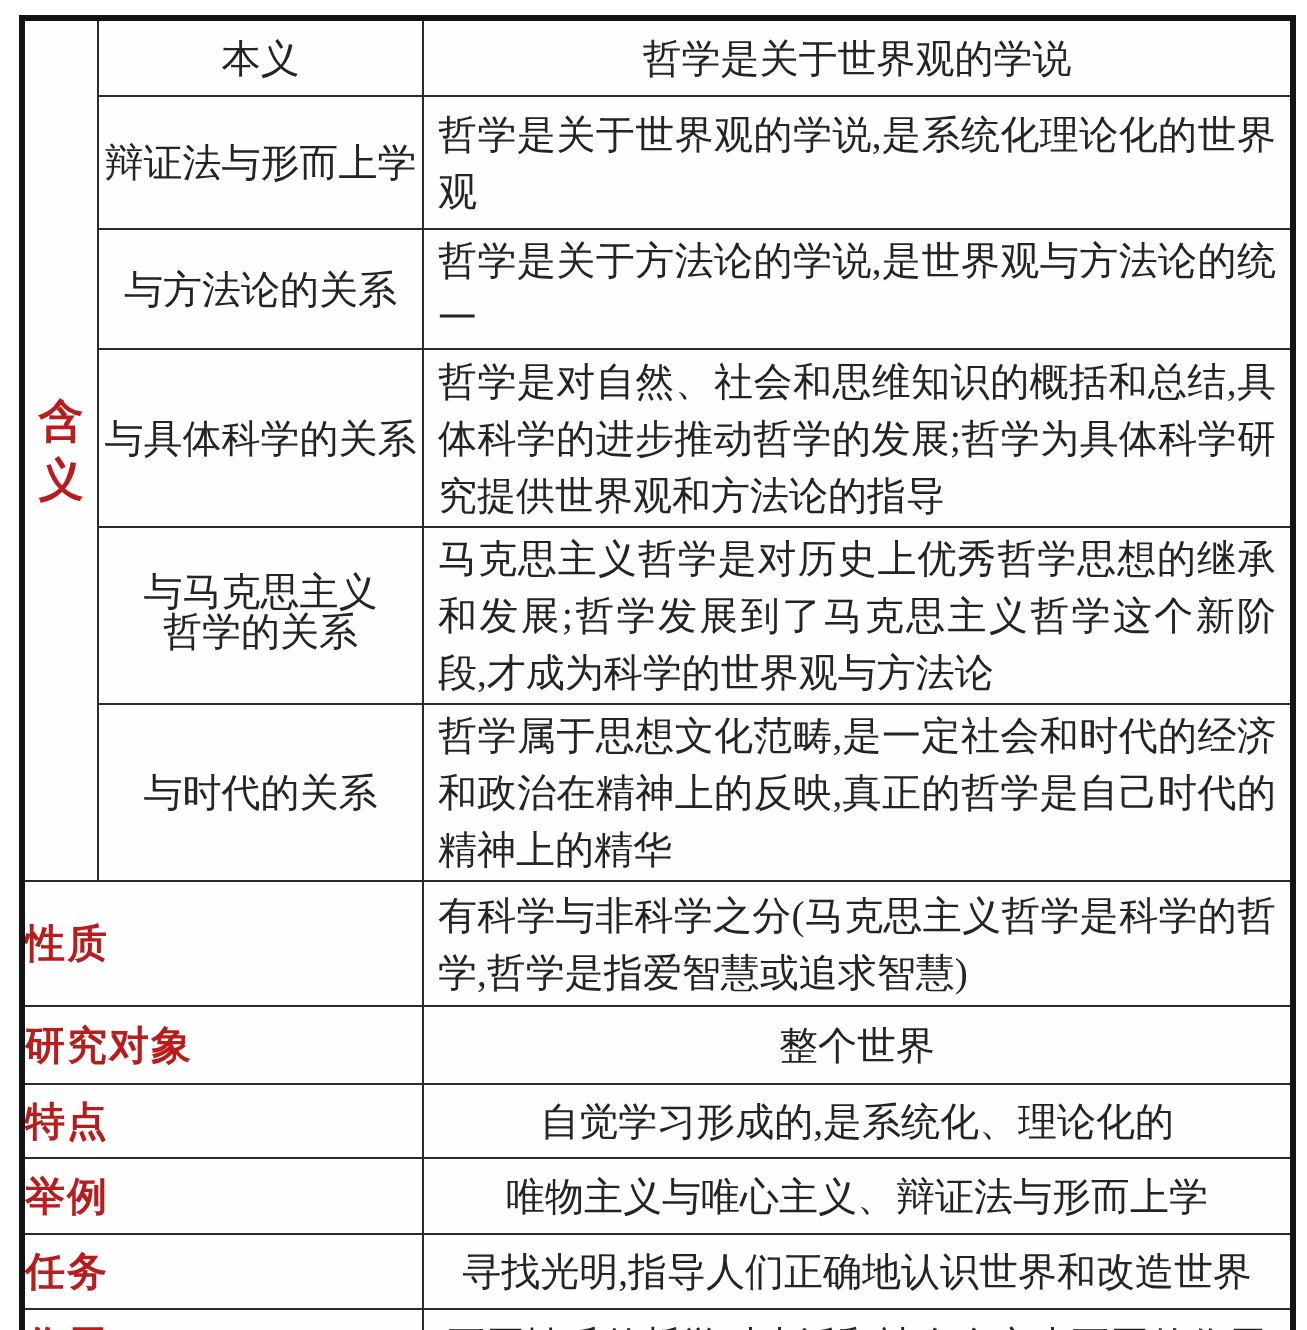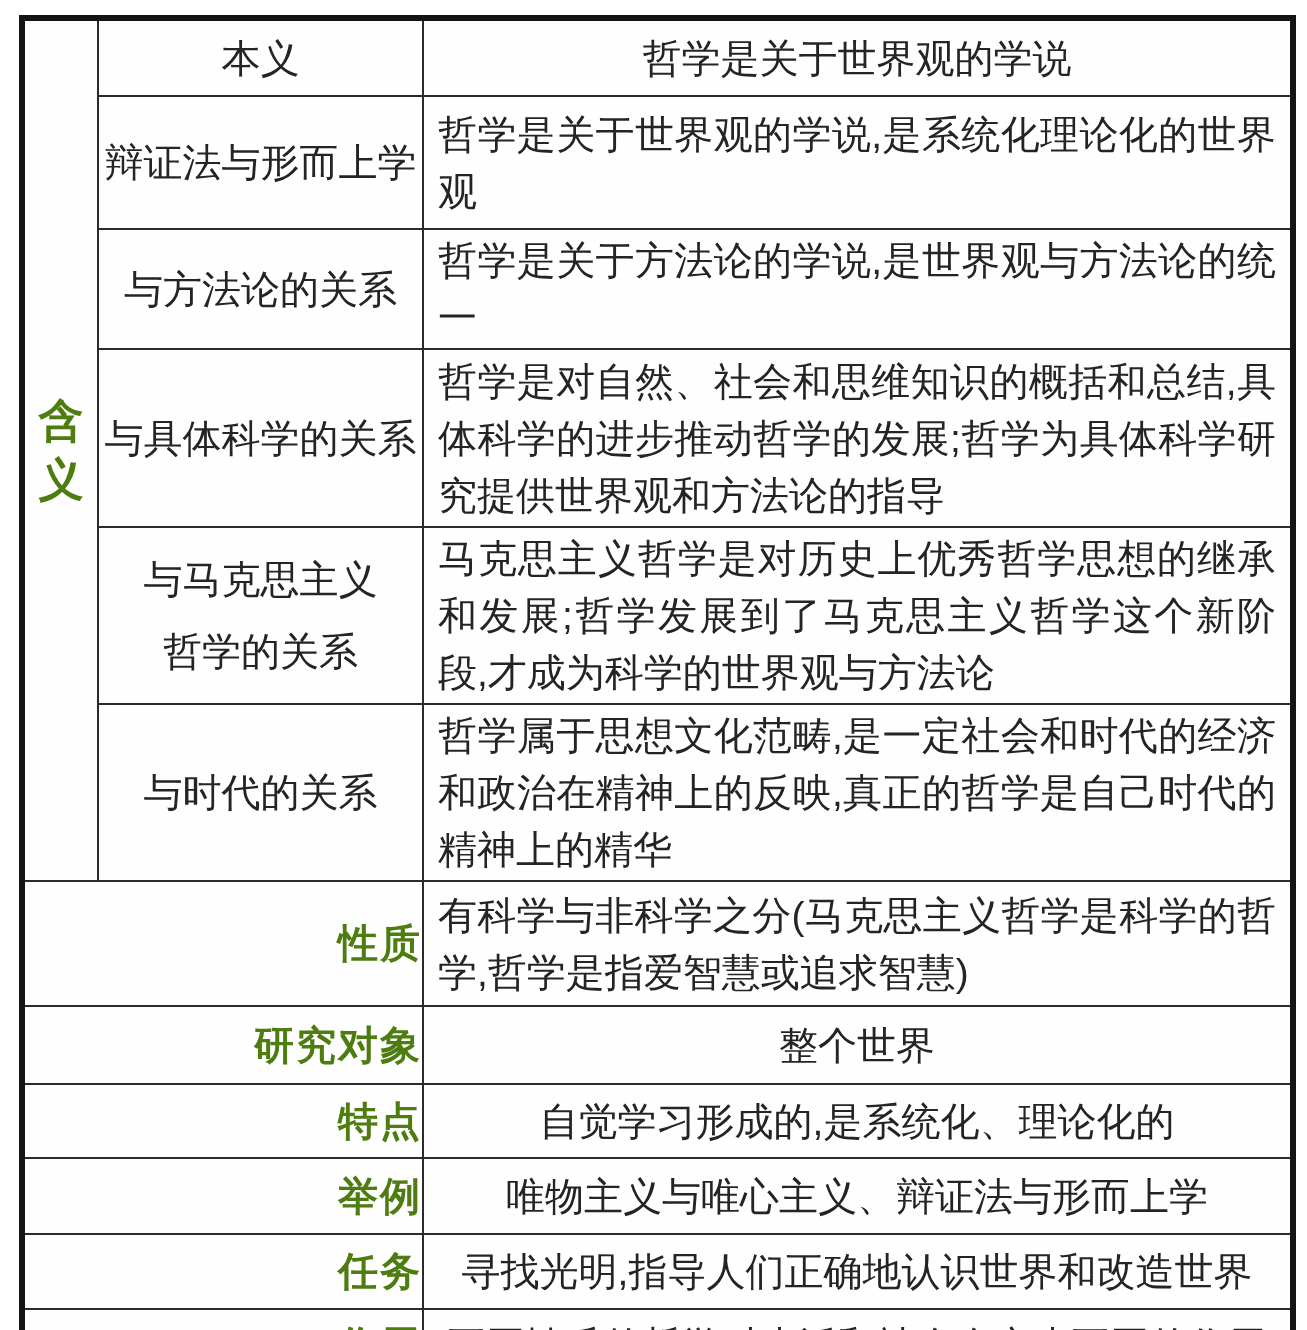--- a/index.html
+++ b/index.html
@@ -44,39 +44,39 @@
   tr.r6  td { height: 171px; }
   tr.r7  td { height: 119px; }
   tr.r8  td { height: 72px;  }
   tr.r9  td { height: 68px;  }
   tr.r10 td { height: 70px;  }
   tr.r11 td { height: 69px;  }
   tr.r12 td { height: 66px;  }
 
   
   .kai {
-    font-family: Liberation Sans, sans-serif;
+    font-family: Liberation Serif, serif;
     font-size: 39px;
     line-height: 57px;
     color: #242424;
   }
   
   .hei {
     font-family: "Liberation Sans", "DejaVu Sans", sans-serif;
     font-weight: 700;
     font-size: 40px;
-    color: #4d7c0f;
+    color: #b91c1c;
     letter-spacing: 2px;
   }
 
   td.sublabel { text-align: center; }
   td.sublabel .narrow {
     display: inline-block;
     max-width: 252px;
-    line-height: 72px;
+    line-height: 40px;
     word-break: break-all;
     text-align: center;
   }
 
   td.content {
     padding: 2px 14px;
   }
   td.content.justified {
     text-align: justify;
     text-justify: inter-character;
@@ -89,21 +89,21 @@
   }
   .vertical-text {
     display: inline-block;
     width: 1.15em;
     font-size: 45px;
     line-height: 1.3;
     word-break: break-all;
     letter-spacing: 0;
     text-align: center;
   }
-  td.attr-label { text-align: right; }
+  td.attr-label { text-align: left; }
 </style>
 </head>
 <body>
 
 <table class="phil-table">
   <colgroup>
     <col class="c-meaning">
     <col class="c-label">
     <col class="c-content">
   </colgroup>

